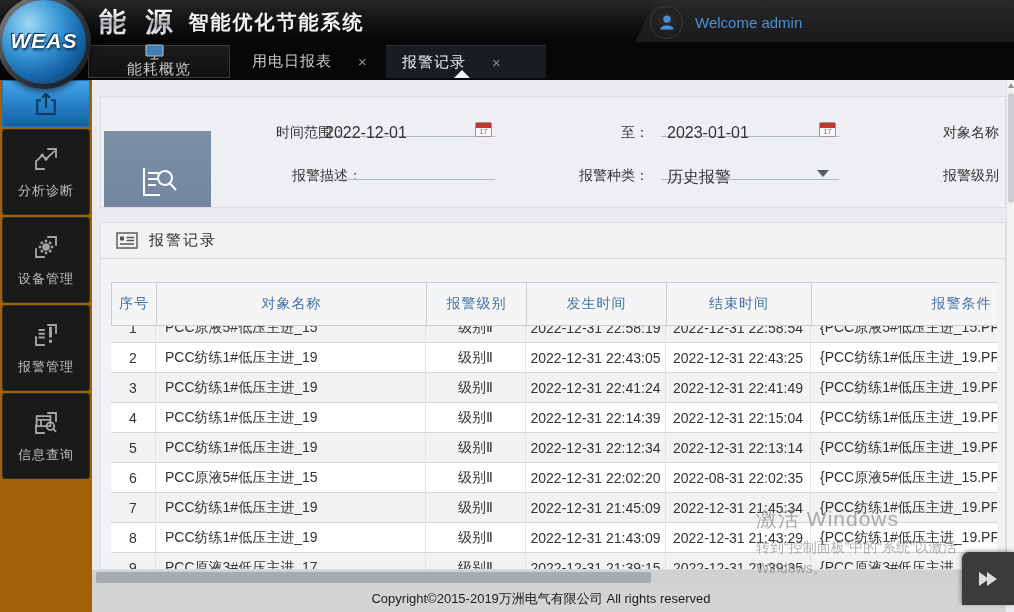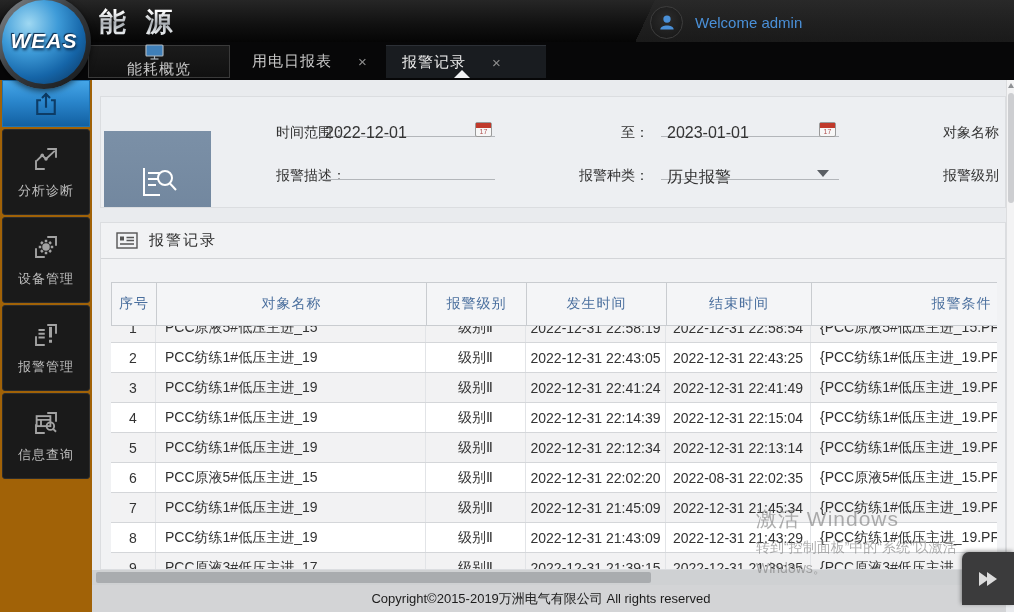--- a/index.html
+++ b/index.html
@@ -126,20 +126,21 @@
   svg{display:block;}
 </style>
 </head>
 <body>
 
 <div class="stage">
 
   <div class="header">
     <div class="app-title">
       <span class="t1">能 源</span>
+      <span class="t2">智能优化节能系统</span>
     </div>
     <div class="welcome">
       <div class="avatar">
         <svg width="20" height="20" viewBox="0 0 24 24">
           <circle cx="12" cy="8.5" r="4.4" fill="#4a90d8"></circle>
           <path d="M4,21 C4,14.5 20,14.5 20,21 Z" fill="#4a90d8"></path>
         </svg>
       </div>
       <span>Welcome admin</span>
     </div>
@@ -247,21 +248,21 @@
     <div class="f-value" style="left:224px;top:27px;">2022-12-01</div>
     <div class="cal" style="left:374px;top:25px;"></div>
 
     <div class="f-label" style="left:488px;top:27px;width:60px;">至：</div>
     <div class="f-line" style="left:560px;top:18px;width:178px;"></div>
     <div class="f-value" style="left:566px;top:27px;">2023-01-01</div>
     <div class="cal" style="left:718px;top:25px;"></div>
 
     <div class="f-label" style="left:842px;top:27px;width:80px;text-align:left;">对象名称：</div>
 
-    <div class="f-label" style="left:148px;top:70px;width:97px;">报警描述：</div>
+    <div class="f-label" style="left:164px;top:70px;width:97px;">报警描述：</div>
     <div class="f-line" style="left:218px;top:61px;width:176px;"></div>
     <div class="f-value" style="left:224px;top:70px;"></div>
 
     <div class="f-label" style="left:468px;top:70px;width:80px;">报警种类：</div>
     <div class="f-line" style="left:560px;top:61px;width:178px;"></div>
     <div class="f-value" style="left:566px;top:70px;">历史报警</div>
     <div class="dd-arrow" style="left:716px;top:73px;"></div>
 
     <div class="f-label" style="left:842px;top:70px;width:80px;text-align:left;">报警级别：</div>
   </div>

